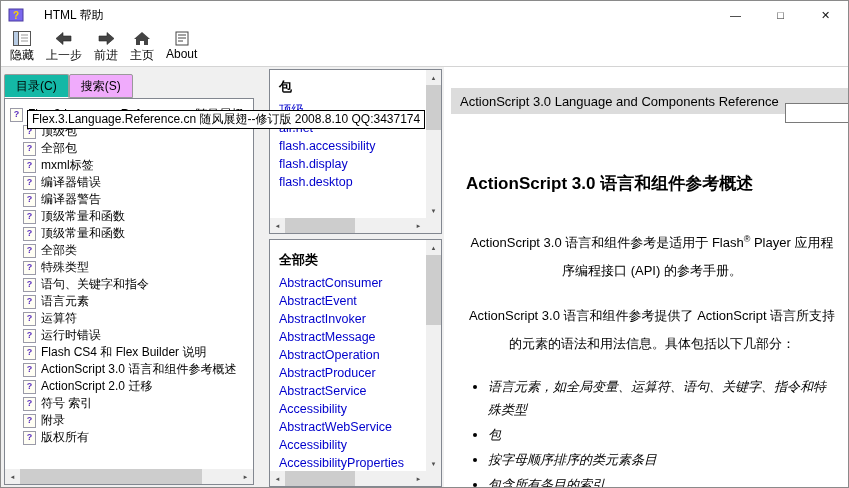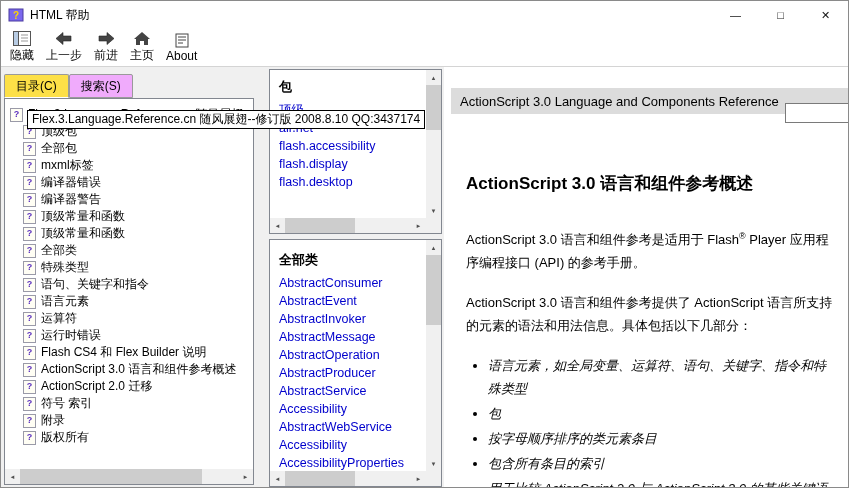--- a/index.html
+++ b/index.html
@@ -4,37 +4,37 @@
 <style>
   * { margin:0; padding:0; box-sizing:border-box; }
   body { background:#ffffff; font-family:"Liberation Sans","DejaVu Sans",sans-serif; }
   .window { position:relative; width:849px; height:488px; background:#f0f0f0;
             border:1px solid #8a8a8a; overflow:hidden; font-size:12px; color:#000; }
 
   
   .titlebar { position:absolute; left:0; top:0; right:0; height:28px; background:#fff;
               display:flex; align-items:center; }
   .app-icon { margin-left:7px; width:16px; height:16px; flex:none; }
-  .title-text { margin-left:6px; font-size:12px; }
+  .title-text { margin-left:20px; font-size:12px; }
   .win-btns { position:absolute; right:0; top:0; height:28px; display:flex; }
   .win-btn { width:45px; height:28px; display:flex; align-items:center; justify-content:center;
              font-size:11px; color:#111; }
 
   
   .toolbar { position:absolute; left:0; top:28px; right:0; height:38px; background:#fff;
-             border-bottom:1px solid #d4d4d4; display:flex; align-items:center; padding-left:3px; }
+             border-bottom:1px solid #d4d4d4; display:flex; align-items:flex-start; padding-left:3px; }
   .tbtn { display:flex; flex-direction:column; align-items:center; justify-content:center;
           padding:2px 6px; font-size:12px; color:#000; }
   .tbtn svg { display:block; margin-bottom:1px; }
 
   
   .tabs { position:absolute; left:3px; top:73px; display:flex; height:24px; }
   .tab { border:1px solid #9a9a9a; background:#f0abfc; padding:3px 11px 0 11px; font-size:12px;
          border-radius:2px 2px 0 0; height:24px; }
-  .tab.active { background:#fde047; border-bottom:1px solid #fff; z-index:2; }
+  .tab.active { background:#14b8a6; border-bottom:1px solid #fff; z-index:2; }
 
   .tree-box { position:absolute; left:3px; top:97px; width:250px; bottom:2px;
               background:#fff; border:1px solid #828790; }
   .tree { position:absolute; left:1px; right:1px; top:1px; bottom:16px; overflow:hidden; padding-top:6px; }
   .trow { display:flex; align-items:center; height:17px; padding-left:4px; white-space:nowrap; overflow:hidden; }
   .trow.child { padding-left:17px; }
   .ticon { width:13px; height:14px; border:1px solid #9a9aa8; background:#fffef4; color:#5a2fbe;
            font-size:9px; font-weight:bold; display:flex; align-items:center; justify-content:center;
            margin-right:5px; flex:none; line-height:1; }
   .tlabel { font-size:12px; }
@@ -59,21 +59,21 @@
            text-decoration:none; white-space:nowrap; cursor:pointer; }
 
   
   .right-pane { position:absolute; left:443px; top:66px; right:0; bottom:0; background:#fff; overflow:hidden; }
   .banner { position:absolute; left:7px; top:12px; right:-2px; height:26px; background:#dcdcdc;
             display:flex; align-items:center; padding-left:9px; font-size:13px;margin-top:9px; }
   .search-input { position:absolute; left:334px; top:15px; width:85px; height:20px;
                   border:1px solid #7a7a7a; background:#fff; font-size:12px; padding:0 3px; }
   .content { position:absolute; left:22px; top:105px; width:372px; }
   .content h1 { font-size:17px; font-weight:bold; margin-bottom:30px; }
-  .content p { font-size:13px; line-height:23px; margin-bottom:17px; }
+  .content p { font-size:13px; line-height:28px; margin-bottom:17px;text-align:center; }
   .content sup { font-size:9px; }
   .content ul { margin-left:22px; font-size:13px; line-height:23px; }
   .content li { margin-bottom:2px;font-style:italic; }
 
   
   .tooltip { position:absolute; left:26px; top:109px; height:19px; background:#ffffff;
              border:1px solid #000; font-size:12px; line-height:17px; padding:0 4px;
              white-space:nowrap; z-index:100; }
 </style>
 </head>

